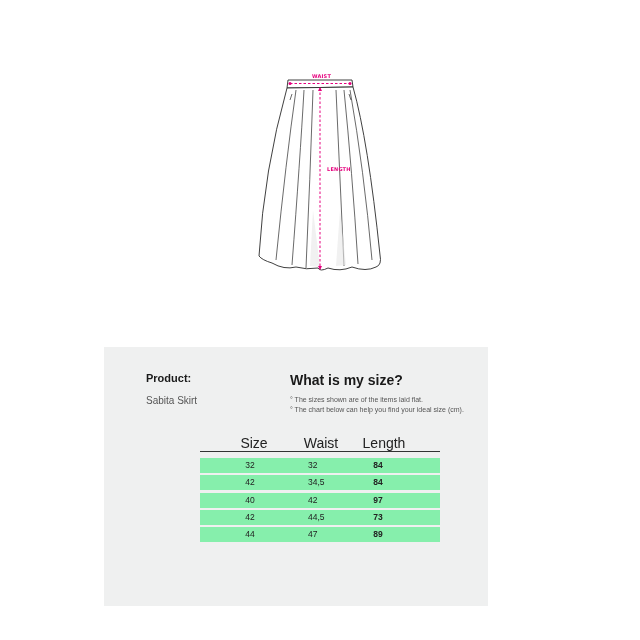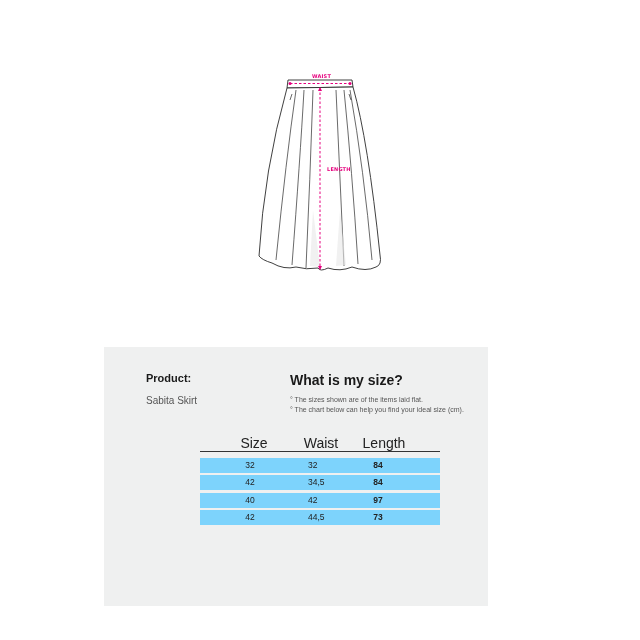--- a/index.html
+++ b/index.html
@@ -20,21 +20,21 @@
       background: #eff0f0;
     }
     .product-heading { position: absolute; left: 42px; top: 25px; font-size: 11px; font-weight: bold; }
     .product-name { position: absolute; left: 42px; top: 48px; font-size: 10px; color: #555; }
     .size-heading { position: absolute; left: 186px; top: 25px; font-size: 14px; font-weight: bold; }
     .notes { position: absolute; left: 186px; top: 48px; font-size: 7px; color: #555; line-height: 10px; }
     .size-table { position: absolute; left: 96px; top: 87px; width: 240px; }
     .thead { position: relative; height: 17px; border-bottom: 1.5px solid #333; }
     .th { position: absolute; top: 1px; font-size: 14px; color: #222; transform: translateX(-50%); }
     .rows { margin-top: 6px; }
-    .row { position: relative; height: 15px; background: #7dd3fc; margin-bottom: 2.3px; }
+    .row { position: relative; height: 15px; background: #86efac; margin-bottom: 2.3px; }
     .td { position: absolute; top: 2px; font-size: 8.5px; color: #222; }
     .c-size { left: 50px; transform: translateX(-50%); }
     .c-waist { left: 108px; }
     .c-length { left: 178px; transform: translateX(-50%); font-weight: bold; }
     .h-size { left: 54px; }
     .h-waist { left: 121px; }
     .h-length { left: 184px; }
   </style>
 </head>
 <body>
@@ -103,15 +103,20 @@
       <div class="row">
         <span class="td c-size">40</span>
         <span class="td c-waist">42</span>
         <span class="td c-length">97</span>
       </div>
       <div class="row">
         <span class="td c-size">42</span>
         <span class="td c-waist">44,5</span>
         <span class="td c-length">73</span>
       </div>
+      <div class="row">
+        <span class="td c-size">44</span>
+        <span class="td c-waist">47</span>
+        <span class="td c-length">89</span>
+      </div>
     </div>
   </div>
 </div>
 
 </body></html>

